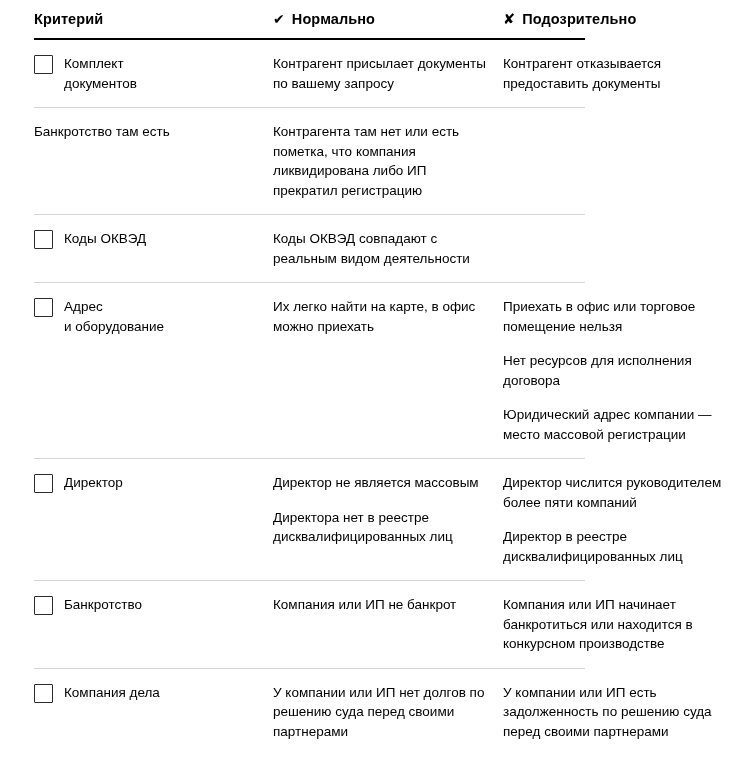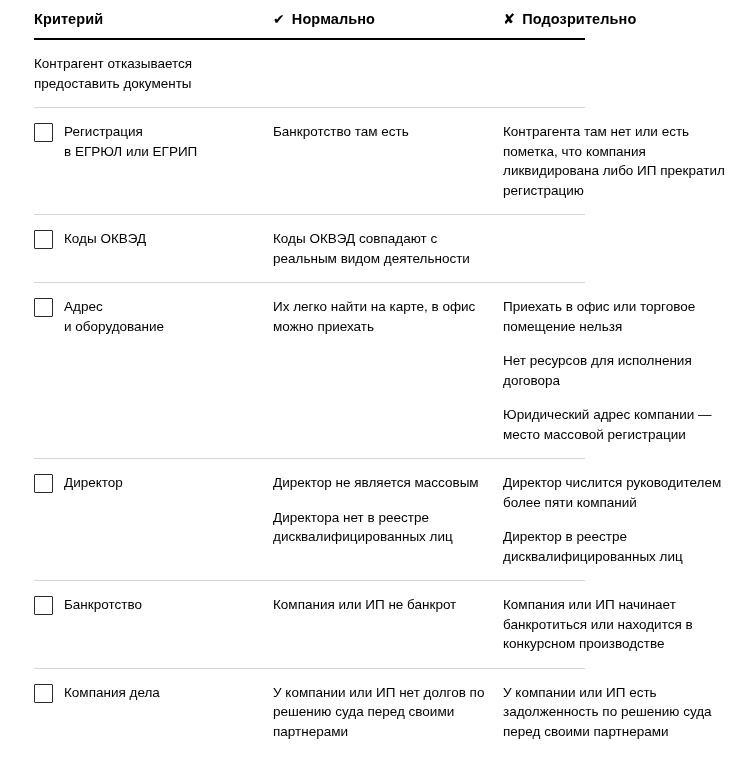--- a/index.html
+++ b/index.html
@@ -124,31 +124,34 @@
     </div>
     <div class="head-cell">
       <span class="mark cross">✘</span><span>Подозрительно</span>
     </div>
   </div>
 
   <div class="rule-thick"></div>
 
   <div id="rows-host">
       <div class="row body-row">
+        <div class="crit-cell">
+          <div class="checkbox" role="checkbox" aria-checked="false"></div>
+          <div class="crit-label">Комплект
+документов</div>
+        </div>
+        <div class="cell">
+          <p>Контрагент присылает документы по вашему запросу</p>
+        </div>
         <div class="cell">
           <p>Контрагент отказывается предоставить документы</p>
         </div>
       </div>
       <div class="rule-thin"></div>
       <div class="row body-row">
-        <div class="crit-cell">
-          <div class="checkbox" role="checkbox" aria-checked="false"></div>
-          <div class="crit-label">Регистрация
-в ЕГРЮЛ или ЕГРИП</div>
-        </div>
         <div class="cell">
           <p>Банкротство там есть</p>
         </div>
         <div class="cell">
           <p>Контрагента там нет или есть пометка, что компания ликвидирована либо ИП прекратил регистрацию</p>
         </div>
       </div>
       <div class="rule-thin"></div>
       <div class="row body-row">
         <div class="crit-cell">

